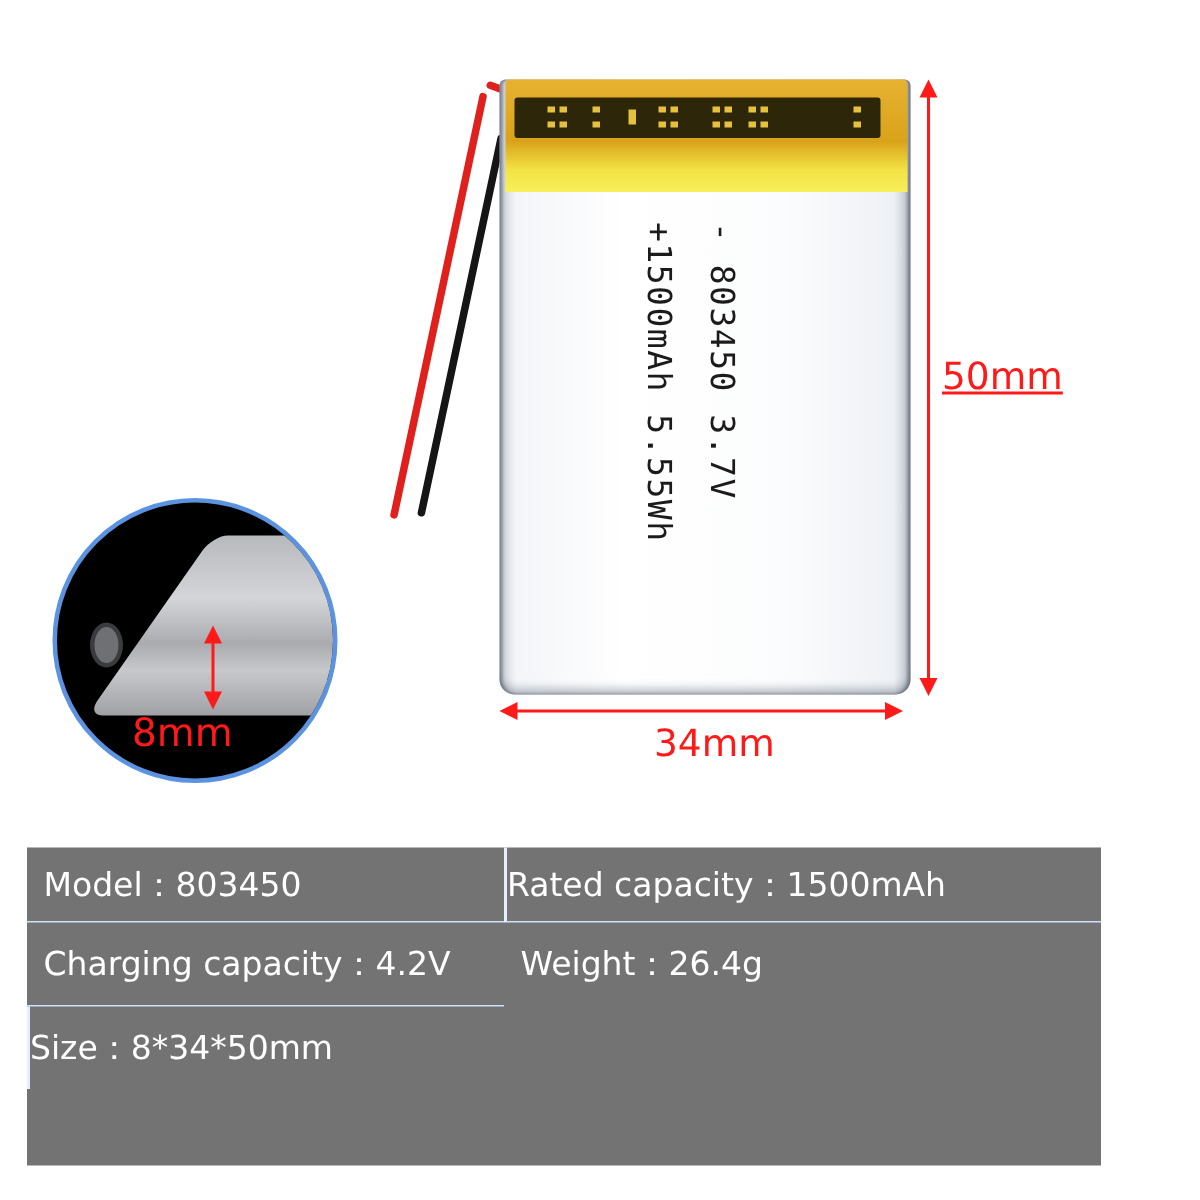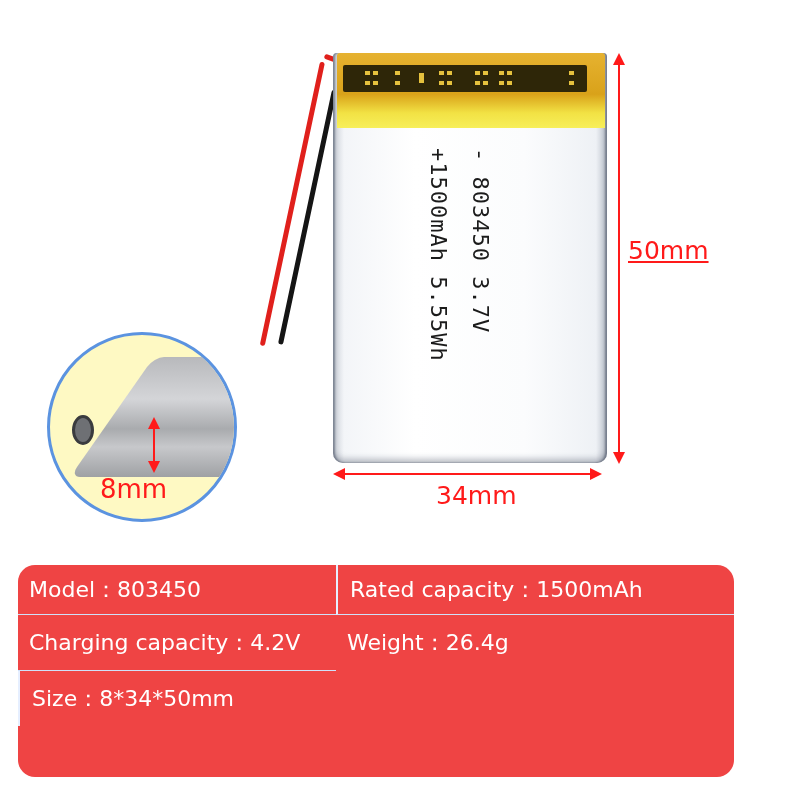--- a/index.html
+++ b/index.html
@@ -36,47 +36,46 @@
   .dim-text { position:absolute; color:#ff1a1a; font-size:25px; font-family:"DejaVu Sans", sans-serif; }
   .arrow-v { position:absolute; width:2px; background:#ff1a1a; }
   .arrow-h { position:absolute; height:2px; background:#ff1a1a; }
   .tri-up { position:absolute; width:0; height:0; border-left:6px solid transparent; border-right:6px solid transparent; border-bottom:12px solid #ff1a1a; }
   .tri-down { position:absolute; width:0; height:0; border-left:6px solid transparent; border-right:6px solid transparent; border-top:12px solid #ff1a1a; }
   .tri-left { position:absolute; width:0; height:0; border-top:6px solid transparent; border-bottom:6px solid transparent; border-right:12px solid #ff1a1a; }
   .tri-right { position:absolute; width:0; height:0; border-top:6px solid transparent; border-bottom:6px solid transparent; border-left:12px solid #ff1a1a; }
 
   
   .detail-circle {
-    position:absolute; left:47px; top:332px; width:190px; height:190px; border-radius:50%;
-    border:3px solid #5b93e0; overflow:hidden; background:#fef9c3;text-align:right;
+    position:absolute; left:35px; top:332px; width:190px; height:190px; border-radius:50%;
+    border:3px solid #5b93e0; overflow:hidden; background:#000000;text-align:right;
   }
   .edge-shape {
     position:absolute; left:20px; top:22px; width:220px; height:120px;
     background:linear-gradient(180deg,#b8b9bc 0%,#d4d5d8 35%,#a9abae 60%,#c7c8cb 75%,#9fa1a4 100%);
     transform:skewX(-35deg); transform-origin:left bottom;
     border-radius:10px 0 0 10px;
   }
   .edge-lip {
     position:absolute; left:22px; top:80px; width:22px; height:30px; border-radius:50%;
     background:#6e7074; border:3px solid #3a3b3e;
   }
 
   
   .spec-table {
     position:absolute; left:18px; top:565px; width:716px; height:212px;
-    background:#ef4444; display:grid;
+    background:#737373; display:grid;
     grid-template-columns:318px 1fr;
     grid-template-rows:50px 56px 55px 51px;
-    border-radius:17px;
   }
   .cell {
     color:#ffffff; font-size:22px; display:flex; align-items:center; padding-left:11px;
     border-bottom:1px solid #cfe0fa; white-space:nowrap;
   }
-  .cell.right { border-left:2px solid #e6efff; padding-left:12px; }
+  .cell.right { border-left:2px solid #e6efff; padding-left:0; }
   .cell.last { border-bottom:none; }
 </style>
 </head>
 <body>
 
 <div class="wire" style="left:320px; top:62px; height:290px; background:#e0201c; transform:rotate(12deg);"></div>
 <div class="wire" style="left:322px; top:56px; height:28px; background:#e0201c; transform:rotate(-70deg);"></div>
 <div class="wire" style="left:332px; top:90px; height:260px; background:#151515; transform:rotate(12deg);"></div>
 
 <div class="battery">

